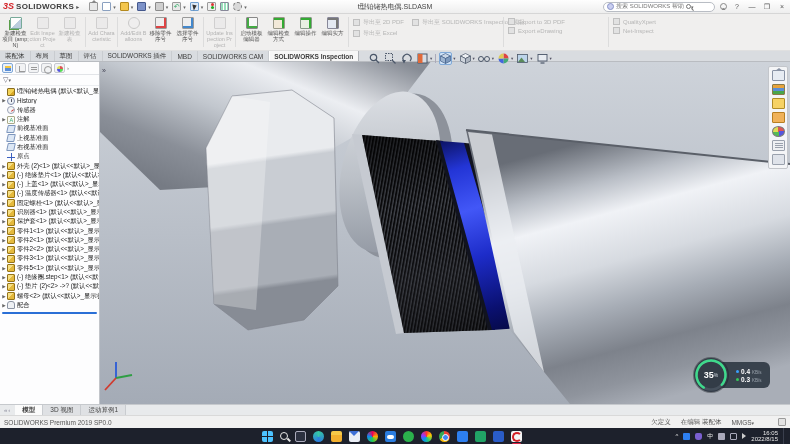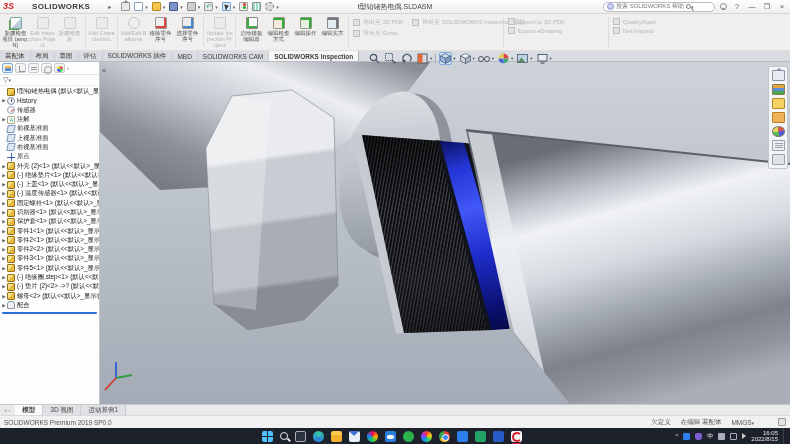--- a/index.html
+++ b/index.html
@@ -2,21 +2,21 @@
 <html><head>
 <meta charset="utf-8">
 <style>
   *{margin:0;padding:0;box-sizing:border-box;}
   html,body{width:790px;height:444px;overflow:hidden;}
   body{font-family:"Liberation Sans","DejaVu Sans",sans-serif;color:#333;}
   .app{position:relative;width:790px;height:444px;background:#fff;overflow:hidden;}
 
   
   .titlebar{height:14px;display:flex;align-items:center;background:linear-gradient(#fefefe,#eeeeee);border-bottom:1px solid #d6d6d6;padding:0 3px;font-size:7px;}
-  .brand{display:flex;align-items:center;gap:18px;margin-right:4px;}
+  .brand{display:flex;align-items:center;gap:2px;margin-right:4px;}
   .brand .mark{color:#d42127;font-weight:bold;font-style:italic;font-size:9px;line-height:9px;}
   .brand .word{font-weight:bold;color:#3c3c3c;font-size:8px;letter-spacing:.3px;}
   .brand .flyout{color:#555;font-size:6px;}
   .qat{display:flex;align-items:center;gap:4px;margin-left:6px;}
   .qi{width:9px;height:9px;border-radius:1px;position:relative;display:inline-block;}
   .qi.home{background:#e8e8e8;border:1px solid #999;}
   .qi.home::after{content:"";position:absolute;left:1px;top:-3px;border-left:3px solid transparent;border-right:3px solid transparent;border-bottom:3px solid #888;}
   .qi.newdoc{background:#fff;border:1px solid #8aa0c0;}
   .qi.open{background:#f4c64d;border:1px solid #b58a1e;}
   .qi.save{background:#7d92c8;border:1px solid #44588c;}
@@ -579,20 +579,42 @@
       <div class="taskpane">
         <span class="tp home"></span>
         <span class="tp lib"></span>
         <span class="tp fex"></span>
         <span class="tp pal"></span>
         <span class="tp app"></span>
         <span class="tp prop"></span>
         <span class="tp fwd"></span>
       </div>
 
+      <div class="perf">
+        <div class="ppill">
+          <div class="prow">
+            <span class="pdot" style="background:#3aa0ff"></span>
+            <span class="pv">0.4</span>
+            <span class="pu">KB/s</span>
+          </div>
+          <div class="prow">
+            <span class="pdot" style="background:#35c75a"></span>
+            <span class="pv">0.3</span>
+            <span class="pu">KB/s</span>
+          </div>
+        </div>
+        <div class="pcirc">
+          <svg width="34" height="34" viewBox="0 0 34 34">
+            <circle cx="17" cy="17" r="14.5" fill="none" stroke="#46505c" stroke-width="2.5"></circle>
+            <circle cx="17" cy="17" r="14.5" fill="none" stroke="#3fd98c" stroke-width="2.5" stroke-dasharray="71 91" stroke-linecap="round" transform="rotate(120 17 17)"></circle>
+          </svg>
+          <span class="ppct">35</span>
+            <span class="ppctu">%</span>
+        </div>
+      </div>
     </div>
   </div>
 
   <div class="hud">
     <span class="hic">
       <svg width="11" height="11">
           <circle cx="4.5" cy="4.5" r="3.2" fill="none" stroke="#4a5668" stroke-width="1.2"></circle>
           <line x1="7" y1="7" x2="10" y2="10" stroke="#4a5668" stroke-width="1.2"></line>
         </svg>
     </span>

